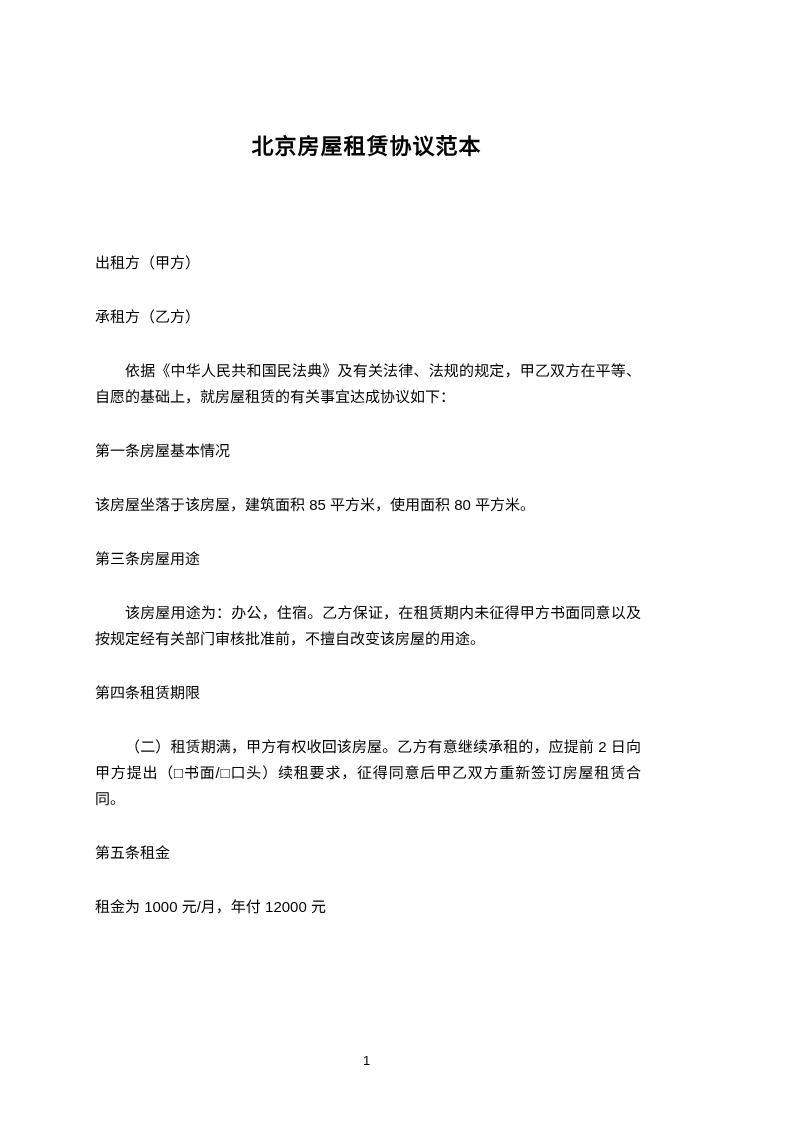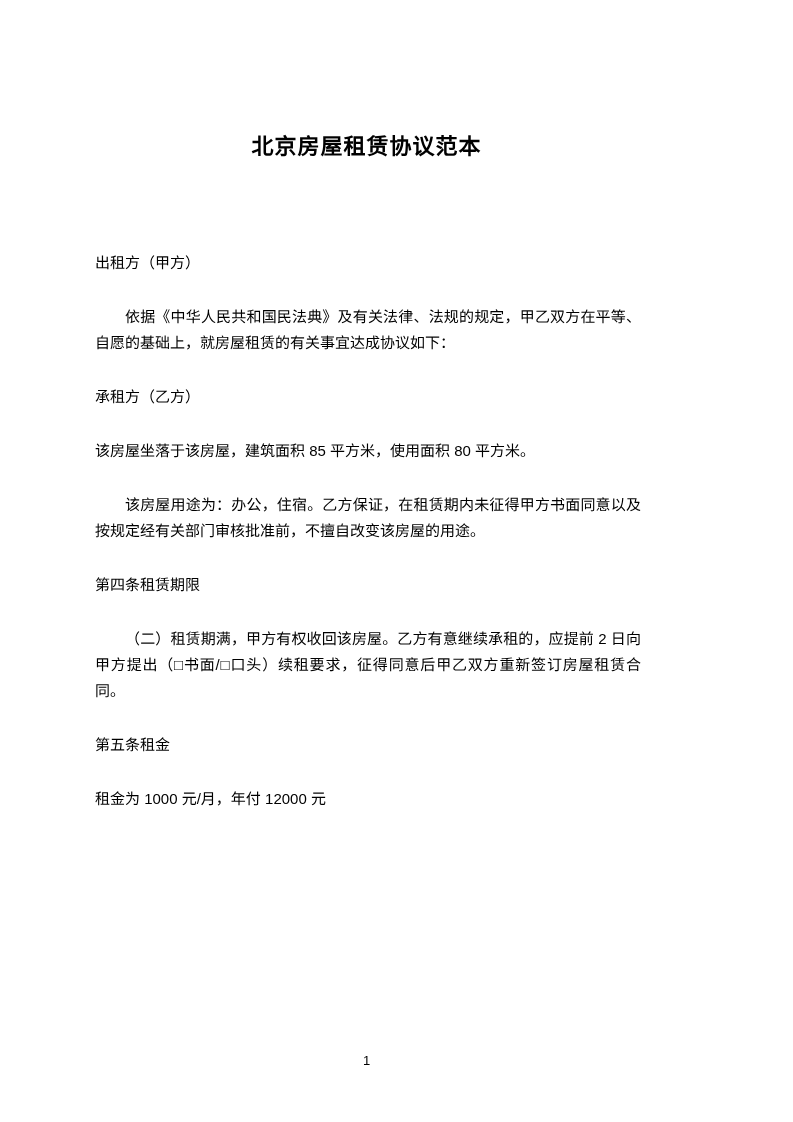--- a/index.html
+++ b/index.html
@@ -61,23 +61,25 @@
 </style>
 </head>
 <body>
 
 <div class="page">
 
   <h1 class="doc-title">北京房屋租赁协议范本</h1>
 
   <div class="body-block">
     <p class="para">出租方（甲方）</p>
+    <p class="para">承租方（乙方）</p>
     <p class="para indent">依据《中华人民共和国民法典》及有关法律、法规的规定，甲乙双方在平等、自愿的基础上，就房屋租赁的有关事宜达成协议如下：</p>
-    <p class="para">承租方（乙方）</p>
+    <p class="para">第一条房屋基本情况</p>
     <p class="para">该房屋坐落于该房屋，建筑面积 85 平方米，使用面积 80 平方米。</p>
+    <p class="para">第三条房屋用途</p>
     <p class="para indent">该房屋用途为：办公，住宿。乙方保证，在租赁期内未征得甲方书面同意以及按规定经有关部门审核批准前，不擅自改变该房屋的用途。</p>
     <p class="para">第四条租赁期限</p>
     <p class="para indent">（二）租赁期满，甲方有权收回该房屋。乙方有意继续承租的，应提前 2 日向甲方提出（□书面/□口头）续租要求，征得同意后甲乙双方重新签订房屋租赁合同。</p>
     <p class="para">第五条租金</p>
     <p class="para">租金为 1000 元/月，年付 12000 元</p>
   </div>
 
   <div class="page-number">1</div>
 
 </div>

